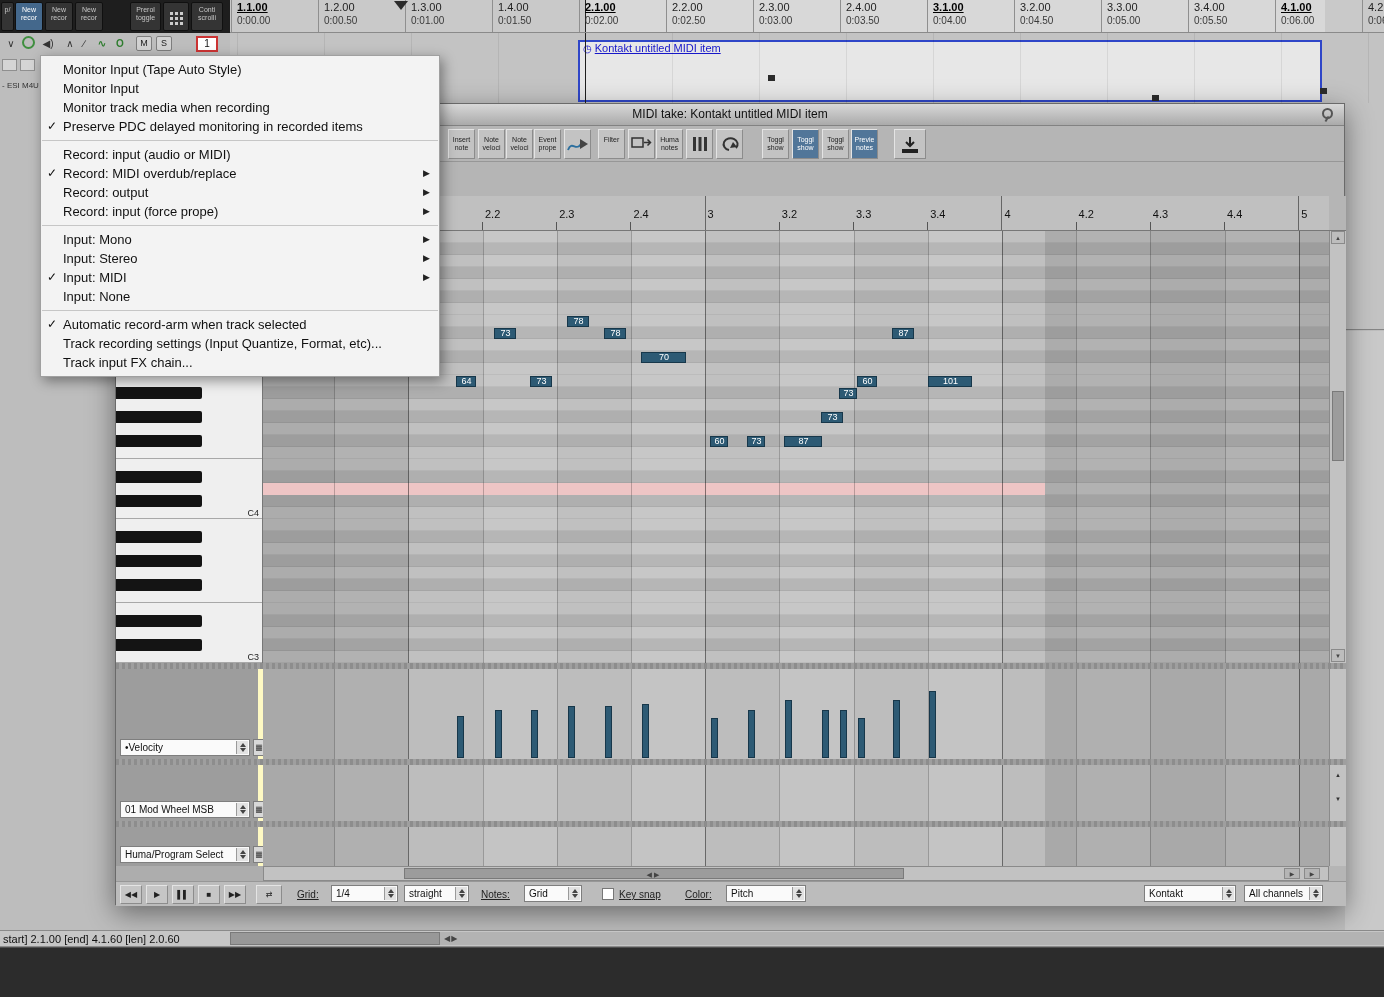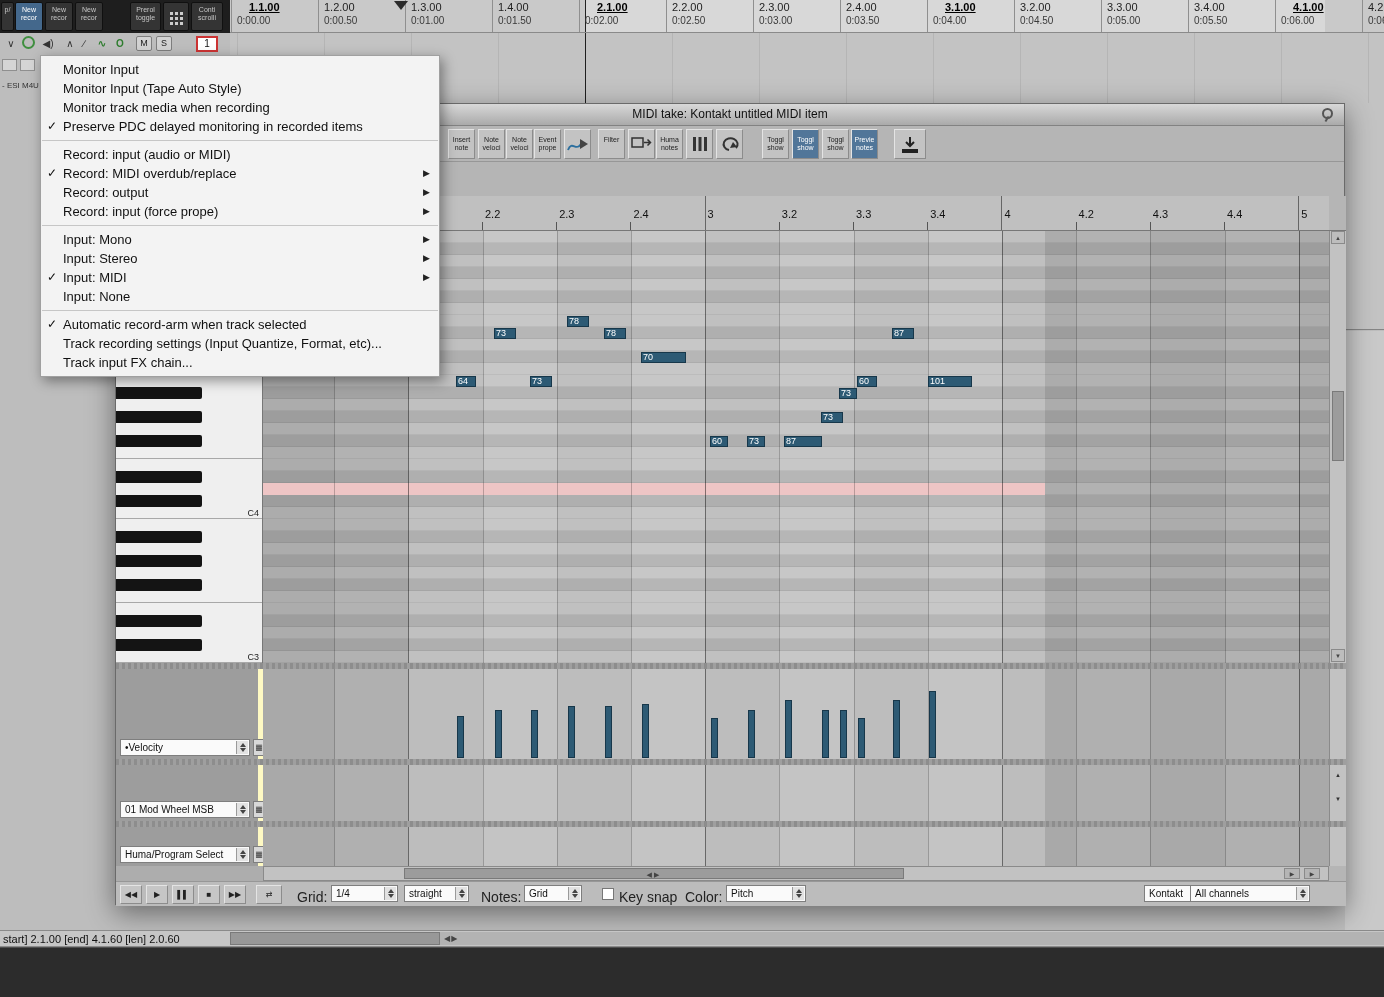--- a/index.html
+++ b/index.html
@@ -15,21 +15,21 @@
   .dots9{position:relative;display:inline-block;margin-top:6px;width:3px;height:3px;background:#ccc;
          box-shadow:5px 0 #ccc,10px 0 #ccc,0 5px #ccc,5px 5px #ccc,10px 5px #ccc,0 10px #ccc,5px 10px #ccc,10px 10px #ccc;left:-5px;}
 
   
   .timeline-ruler{position:absolute;left:230px;top:0;width:1154px;height:33px;background:#c9c9c9;
                   border-bottom:1px solid #8a8a8a;overflow:hidden;z-index:4;}
   .tlsel{position:absolute;left:355px;top:0;width:740px;height:33px;background:rgba(255,255,255,0.28);}
   .tlmark{position:absolute;top:0;height:33px;}
   .tltick{position:absolute;left:-6px;top:0;width:1px;height:33px;background:#8f8f8f;}
   .tlmeasure{font-size:11px;color:#222;margin-top:1px;}
-  .tlmark.major .tlmeasure{font-weight:bold;text-decoration:underline;color:#000;margin-left:12px;}
+  .tlmark.major .tlmeasure{font-weight:bold;text-decoration:underline;color:#000;}
   .tltime{font-size:10px;color:#3a3a3a;margin-top:2px;}
   .edit-cursor-tri{position:absolute;left:394px;top:1px;width:0;height:0;z-index:6;
        border-left:7px solid transparent;border-right:7px solid transparent;border-top:9px solid #2b2b2b;}
   .tl-playline{position:absolute;left:355px;top:0;width:1px;height:33px;background:#222;}
 
   
   .arrange-strip{position:absolute;left:230px;top:33px;width:1154px;height:70px;background:#c3c3c3;overflow:hidden;z-index:3;}
   .argline{position:absolute;top:0;width:1px;height:70px;background:rgba(0,0,0,0.07);}
   .midi-item{position:absolute;left:348px;top:7px;width:744px;height:62px;background:rgba(240,240,240,0.8);
              border:2px solid #2f46c8;}
@@ -93,21 +93,21 @@
   .note-grid{position:absolute;left:147px;top:127px;width:1066px;height:432px;background:#c7c7c7;overflow:hidden;}
   .grid-row{position:absolute;left:0;width:1066px;height:12px;border-bottom:1px solid rgba(0,0,0,0.05);}
   .grid-row.dark{background:#b6b6b6;}
   .beatshade{position:absolute;top:0;background:rgba(0,0,0,0.035);}
   .outshade{position:absolute;top:0;background:rgba(0,0,0,0.10);}
   .vline{position:absolute;top:0;width:1px;background:rgba(0,0,0,0.22);}
   .vline.measure{background:rgba(0,0,0,0.45);}
   .pinkrow{position:absolute;left:0;width:782px;height:12px;background:#eec5c5;}
   .notes-layer{position:absolute;left:0;top:0;width:100%;height:100%;}
   .note{position:absolute;height:11px;background:#2d5a74;border:1px solid #17374a;color:#fff;font-size:9px;
-        line-height:9px;padding-left:1px;white-space:nowrap;overflow:visible;}
+        line-height:9px;padding-left:1px;white-space:nowrap;overflow:visible;text-align:center;}
   .me-vscroll{position:absolute;left:1213px;top:127px;width:17px;height:432px;background:#c2c2c2;border-left:1px solid #8a8a8a;}
   .vs-btn{position:absolute;left:1px;width:14px;height:13px;background:#bdbdbd;border:1px solid #8a8a8a;font-size:6px;
           line-height:12px;text-align:center;color:#444;}
   .vs-thumb{position:absolute;left:2px;top:160px;width:12px;height:70px;background:#9c9c9c;border:1px solid #7a7a7a;}
 
   
   .lane-sep{position:absolute;left:0;width:1230px;height:6px;
             background:repeating-linear-gradient(90deg,#8d8d8d 0 3px,#9f9f9f 3px 6px);}
   .lane-left{position:absolute;left:0;top:0;width:147px;height:100%;background:#9d9d9d;border-right:5px solid #fef9c3;}
   .lane-grid{position:absolute;left:147px;top:0;width:1066px;height:100%;background:#c4c4c4;overflow:hidden;}
@@ -131,21 +131,21 @@
   .me-hscroll-left{position:absolute;left:0;top:762px;width:147px;height:15px;background:#adadad;}
   .me-hscroll{position:absolute;left:147px;top:762px;width:1066px;height:15px;background:#c2c2c2;border:1px solid #8a8a8a;}
   .hs-thumb{position:absolute;left:140px;top:1px;width:500px;height:11px;background:#9c9c9c;border:1px solid #7a7a7a;
             text-align:center;font-size:7px;line-height:11px;color:#444;letter-spacing:2px;}
   .hs-btn{position:absolute;top:1px;width:16px;height:11px;background:#b5b5b5;border:1px solid #8a8a8a;
           font-size:6px;line-height:10px;text-align:center;color:#444;}
   .me-corner{position:absolute;left:1213px;top:762px;width:17px;height:15px;background:#b5b5b5;}
   .me-bottom{position:absolute;left:0;top:777px;width:1230px;height:25px;background:#bcbcbc;border-top:1px solid #979797;}
   .pbtn{position:absolute;top:3px;width:22px;height:19px;background:#c6c6c6;border:1px solid #8c8c8c;border-top-color:#e4e4e4;border-left-color:#e4e4e4;
         font-size:8px;line-height:17px;text-align:center;color:#222;}
-  .blabel{position:absolute;top:7px;font-size:14px;color:#222;}
+  .blabel{position:absolute;top:7px;font-size:10px;color:#222;text-decoration:underline;}
   .checkbox{position:absolute;top:6px;width:12px;height:12px;background:#fff;border:1px solid #777;}
 
   
   .status-bar{position:absolute;left:0;top:930px;width:1384px;height:17px;background:#c6c6c6;
               border-top:1px solid #8a8a8a;border-bottom:1px solid #8a8a8a;z-index:25;}
   .sb-text{position:absolute;left:3px;top:2px;font-size:11px;color:#111;white-space:nowrap;}
   .sb-track{position:absolute;left:230px;top:1px;width:1154px;height:13px;background:#b3b3b3;}
   .sb-thumb{position:absolute;left:0;top:0;width:210px;height:13px;background:#989898;border:1px solid #7a7a7a;}
   .sb-arrows{position:absolute;left:214px;top:2px;font-size:8px;color:#444;letter-spacing:1px;}
 
@@ -237,20 +237,26 @@
       </div>
       <div class="tlmark" style="left: 1138px;">
         <div class="tltick"></div>
         <div class="tlmeasure">4.2.00</div>
         <div class="tltime">0:06.5</div>
       </div>
     </div>
   <div class="edit-cursor-tri"></div>
 
   <div class="arrange-strip">
+    <div class="midi-item">
+      <div class="item-title"><span class="clock-glyph">◷</span><span>Kontakt untitled MIDI item</span></div>
+    <div class="mini-note" style="left: 188px; top: 33px;"></div>
+        <div class="mini-note" style="left: 572px; top: 53px;"></div>
+        <div class="mini-note" style="left: 740px; top: 46px;"></div>
+      </div>
     <div class="play-cursor"></div>
   <div class="argline" style="left: 7px;"></div>
       <div class="argline" style="left: 94px;"></div>
       <div class="argline" style="left: 181px;"></div>
       <div class="argline" style="left: 268px;"></div>
       <div class="argline" style="left: 355px;"></div>
       <div class="argline" style="left: 442px;"></div>
       <div class="argline" style="left: 529px;"></div>
       <div class="argline" style="left: 616px;"></div>
       <div class="argline" style="left: 703px;"></div>
@@ -273,22 +279,22 @@
     <span class="ticon green" style="left:112px">O</span>
     <span class="msbtn" style="left:136px">M</span>
     <span class="msbtn" style="left:156px">S</span>
     <span class="chanbox" style="left:196px">1</span>
   </div>
   <div class="tp-box" style="left:2px;top:59px"></div>
   <div class="tp-box" style="left:20px;top:59px"></div>
   <div class="track-name">- ESI M4U</div>
 
   <div class="context-menu">
+      <div class="mitem"><span class="mcheck"></span><span>Monitor Input (Tape Auto Style)</span></div>
       <div class="mitem"><span class="mcheck"></span><span>Monitor Input</span></div>
-      <div class="mitem"><span class="mcheck"></span><span>Monitor Input (Tape Auto Style)</span></div>
       <div class="mitem"><span class="mcheck"></span><span>Monitor track media when recording</span></div>
       <div class="mitem"><span class="mcheck">✓</span><span>Preserve PDC delayed monitoring in recorded items</span></div>
       <div class="msep"></div>
       <div class="mitem"><span class="mcheck"></span><span>Record: input (audio or MIDI)</span></div>
       <div class="mitem"><span class="mcheck">✓</span><span>Record: MIDI overdub/replace</span><span class="msub">▶</span></div>
       <div class="mitem"><span class="mcheck"></span><span>Record: output</span><span class="msub">▶</span></div>
       <div class="mitem"><span class="mcheck"></span><span>Record: input (force prope)</span><span class="msub">▶</span></div>
       <div class="msep"></div>
       <div class="mitem"><span class="mcheck"></span><span>Input: Mono</span><span class="msub">▶</span></div>
       <div class="mitem"><span class="mcheck"></span><span>Input: Stereo</span><span class="msub">▶</span></div>
@@ -738,21 +744,21 @@
       <span class="blabel" style="left:503px">Key snap</span>
       <span class="blabel" style="left:569px">Color:</span>
       <div class="dd" style="left:610px;top:3px;width:80px">
         <span>Pitch</span>
         <span class="dd-ar"></span>
       </div>
       <div class="dd" style="left:1028px;top:3px;width:92px">
         <span>Kontakt</span>
         <span class="dd-ar"></span>
       </div>
-      <div class="dd" style="left:1074px;top:3px;width:120px">
+      <div class="dd" style="left:1128px;top:3px;width:79px">
         <span>All channels</span>
         <span class="dd-ar"></span>
       </div>
     </div>
   </div>
 
   <div class="status-bar">
     <span class="sb-text">start] 2.1.00 [end] 4.1.60 [len] 2.0.60</span>
     <div class="sb-track">
       <div class="sb-thumb"></div>

